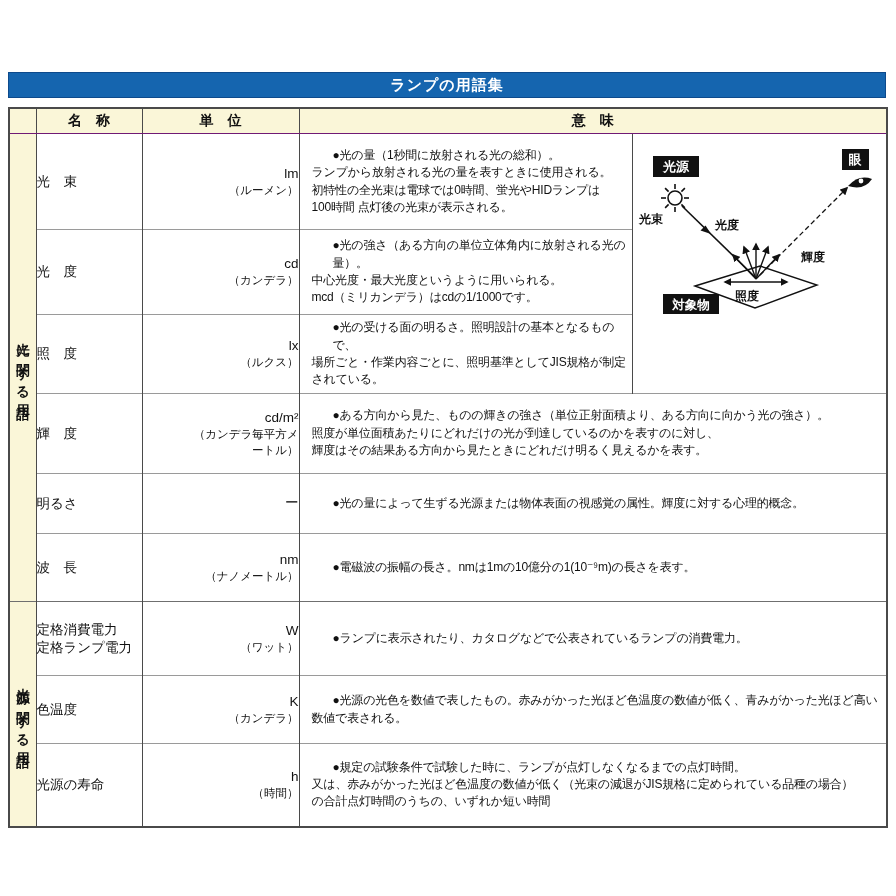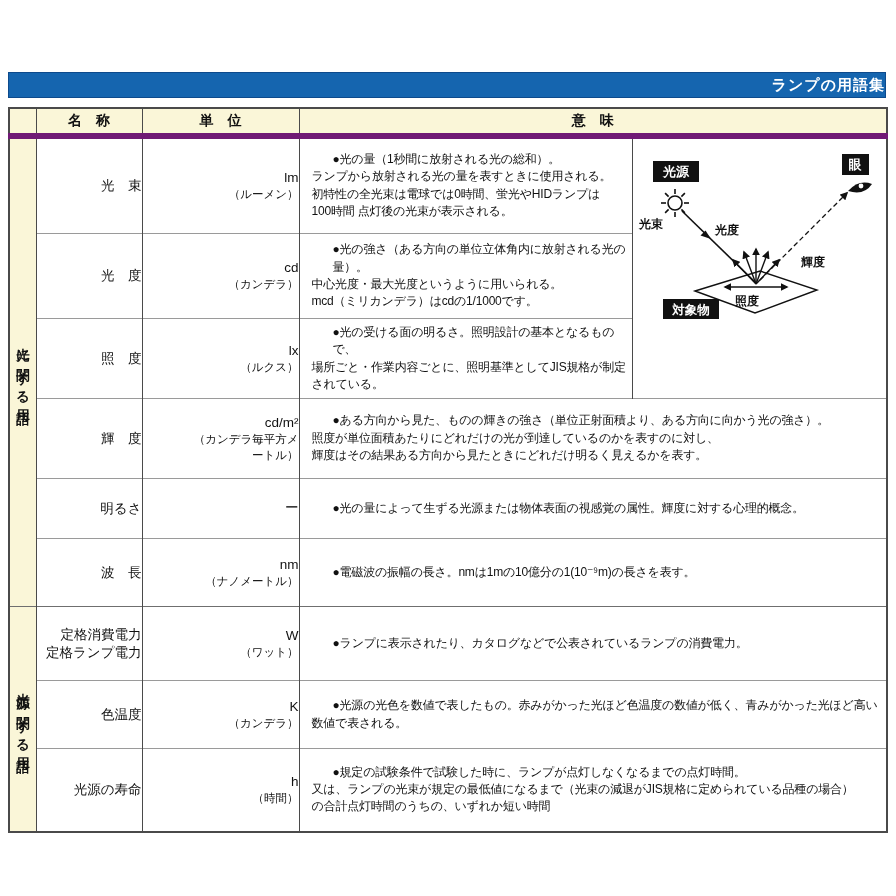--- a/index.html
+++ b/index.html
@@ -5,45 +5,45 @@
   html,body{margin:0;padding:0;background:#ffffff;}
   body{
     width:896px;height:896px;position:relative;
     font-family:"Liberation Sans","DejaVu Sans",sans-serif;
     color:#111;-webkit-font-smoothing:antialiased;
   }
   .title-bar{
     position:absolute;left:8px;top:72px;width:876px;height:24px;
     background:#1565af;border:1px solid #0d4a8c;
     color:#fff;font-weight:bold;font-size:15px;line-height:24px;
-    text-align:right;letter-spacing:1px;
+    text-align:center;letter-spacing:1px;
   }
   table.glossary{
     position:absolute;left:8px;top:107px;width:880px;
     border-collapse:collapse;table-layout:fixed;
     border:2px solid #4a4a4a;
   }
   table.glossary th, table.glossary td{
     border-left:1px solid #4a4a4a;
     border-top:1px solid #9a9a9a;
     vertical-align:middle;padding:0;
   }
   thead th{
     background:#faf6d8;height:24px;
     font-size:14px;font-weight:bold;text-align:center;
-    border-top:none;border-bottom:6px solid #701a75;
+    border-top:none;border-bottom:1px solid #701a75;
   }
   td.side{
     background:#faf6d8;text-align:center;vertical-align:middle;
   }
   .vtext{
     display:inline-block;writing-mode:vertical-rl;text-orientation:upright;
     font-size:13.5px;font-weight:bold;letter-spacing:3px;line-height:1;
   }
-  td.name-cell{text-align:right;font-size:13.5px;}
+  td.name-cell{text-align:left;font-size:13.5px;}
   td.unit-cell{text-align:right;font-size:13.5px;line-height:1.35;}
   .unit-reading{font-size:11.5px;margin-left:40px;}
   td.meaning-cell{
     font-size:12px;letter-spacing:-0.2px;line-height:1.45;
     padding:6px 4px 6px 8px;vertical-align:middle;
   }
   .mline{padding-left:12px;}
   .mline.first{padding-left:0;margin-left:33px;}
   td.no-left{border-left:none;}
   tr.section-start td{border-top:1px solid #6f6f6f;}
@@ -254,18 +254,18 @@
     <tr style="height:83px">
       <td class="name-cell">
         <div>光源の寿命</div>
       </td>
       <td class="unit-cell">
         <div>h</div>
         <div class="unit-reading">（時間）</div>
       </td>
       <td class="meaning-cell" colspan="2">
         <div class="mline first">●規定の試験条件で試験した時に、ランプが点灯しなくなるまでの点灯時間。</div>
-        <div class="mline">又は、ランプの光束が規定の最低値になるまで（光束の減退がJIS規格に定められている品種の場合）</div>
+        <div class="mline">又は、赤みがかった光ほど色温度の数値が低く（光束の減退がJIS規格に定められている品種の場合）</div>
         <div class="mline">の合計点灯時間のうちの、いずれか短い時間</div>
       </td>
     </tr>
   </tbody>
 </table>
 
 </body></html>

